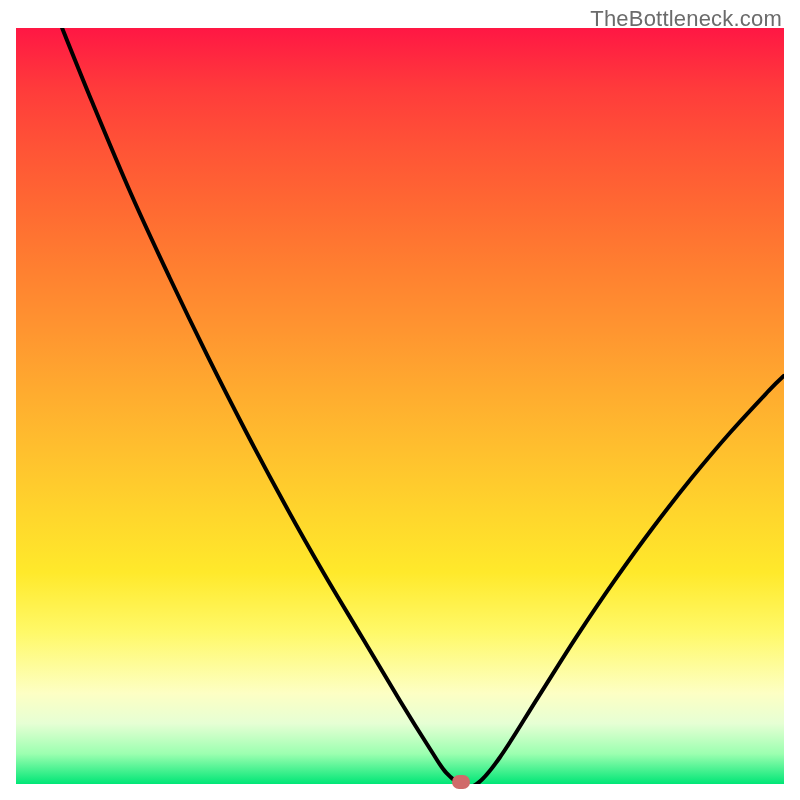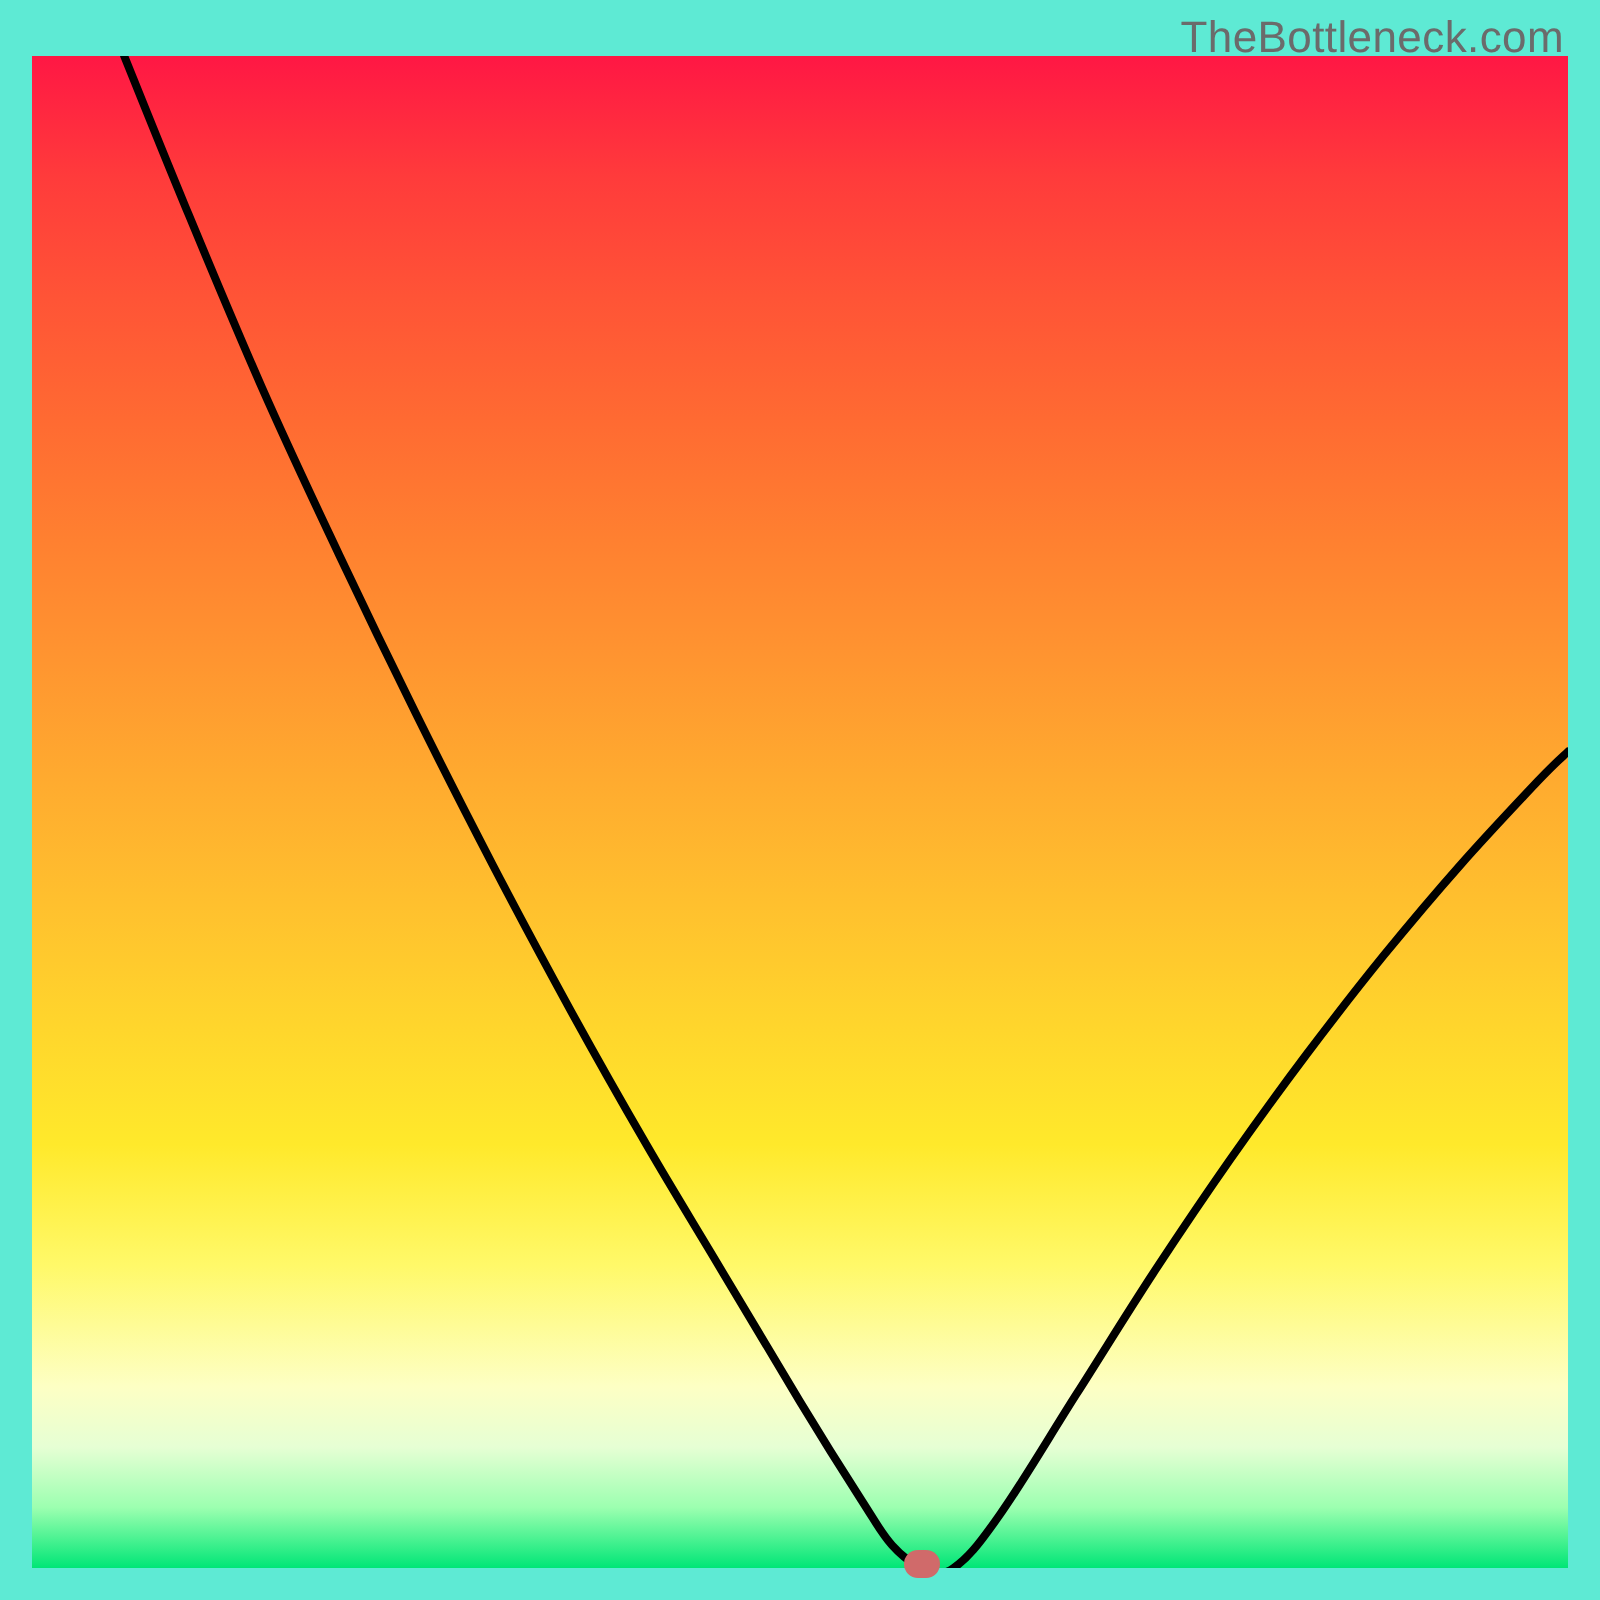--- a/index.html
+++ b/index.html
@@ -2,21 +2,21 @@
 <html><head>
   <meta charset="utf-8">
   <style>
     * { margin: 0; padding: 0; box-sizing: border-box; }
     html, body { width: 800px; height: 800px; overflow: hidden; }
     body { background: #000; font-family: Arial, sans-serif; }
     .frame {
       position: absolute;
       top: 0; left: 0;
       width: 800px; height: 800px;
-      background: #5eead4;
+      background: #ffffff;
     }
     .plot-area {
       position: absolute;
       top: 28px;
       left: 16px;
       width: 768px;
       height: 756px;
       background: linear-gradient(to bottom,
         #ff1744 0%,
         #ff3b3b 8%,

